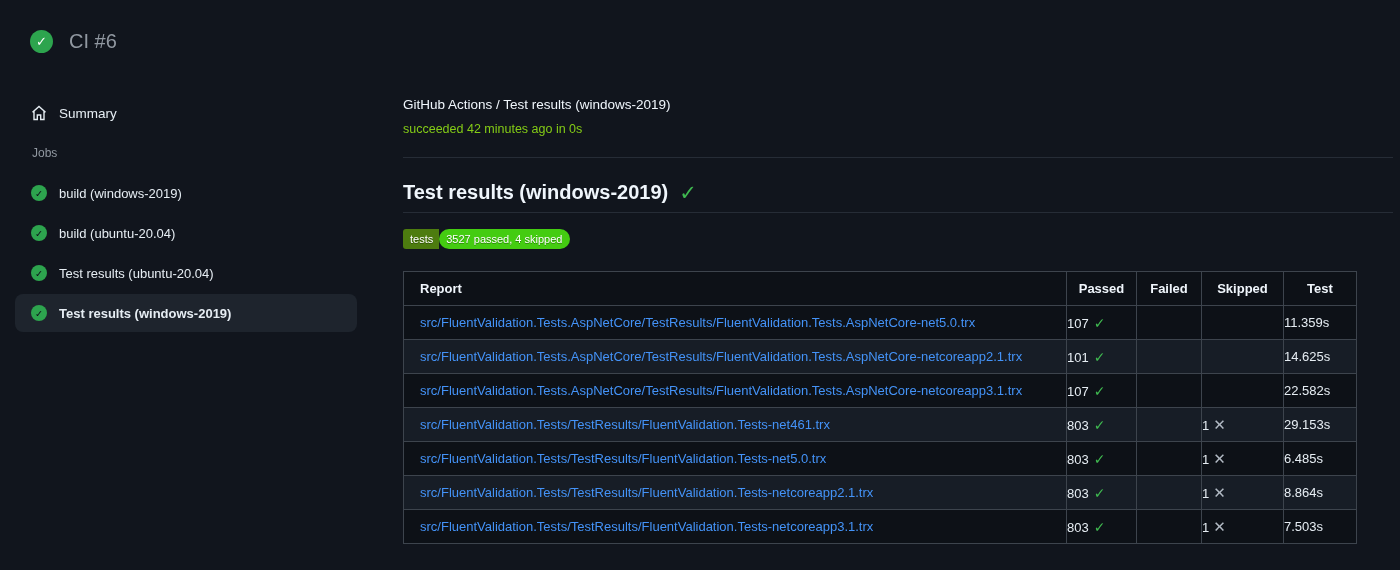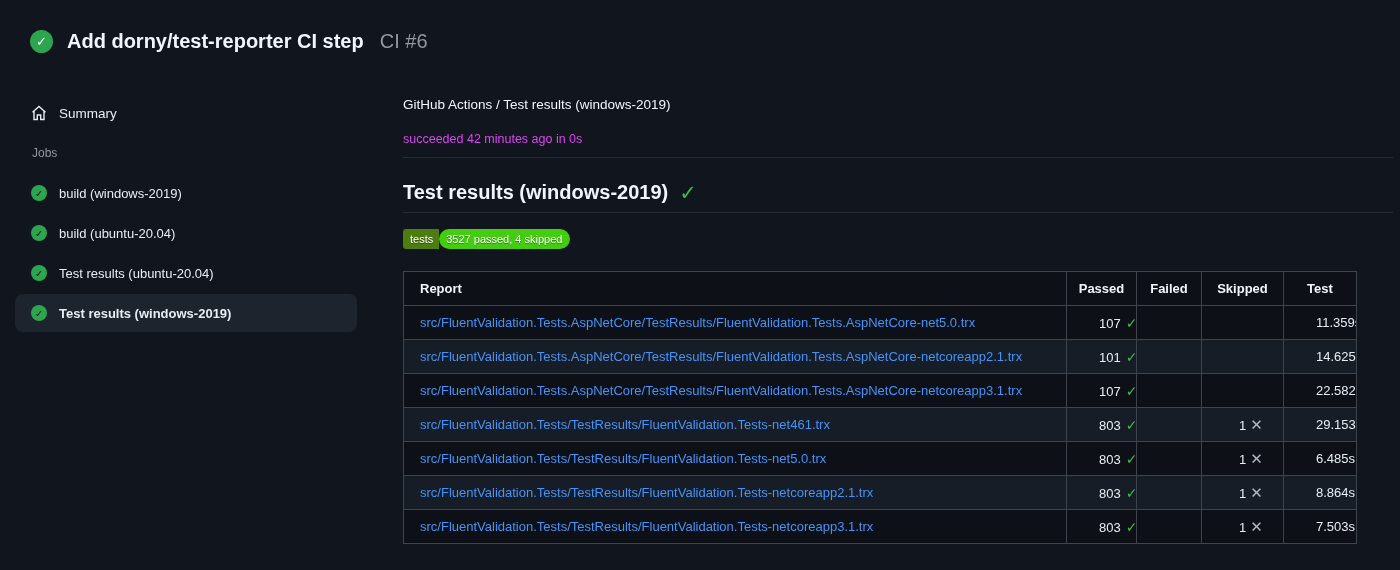--- a/index.html
+++ b/index.html
@@ -53,22 +53,22 @@
     font-size: 9.5px; font-weight: 700; flex: none;
   }
   .job-label { font-size: 13px; color: #e6edf3; }
 
   
   .check-title {
     position: absolute; top: 97px; left: 403px;
     font-size: 13.5px; font-weight: 400; color: #f0f6fc;
   }
   .check-status {
-    position: absolute; top: 132px; left: 403px;
-    font-size: 12.5px; color: #d946ef;
+    position: absolute; top: 122px; left: 403px;
+    font-size: 12.5px; color: #84cc16;
   }
   .hr { position: absolute; left: 403px; width: 990px; height: 1px; background: #262c36; }
   .hr1 { top: 157px; }
   .hr2 { top: 212px; }
   .section-heading {
     position: absolute; top: 181px; left: 403px;
     display: flex; align-items: center; gap: 11px;
   }
   .section-title { font-size: 20px; font-weight: 600; color: #f0f6fc; }
   .heading-check { color: #3fb950; font-size: 21px; font-weight: 700; line-height: 1; }
@@ -88,35 +88,34 @@
   table { border-collapse: collapse; table-layout: fixed; width: 953px; font-size: 13px; border-radius: 6px; }
   col.c0 { width: 663px; } col.c1 { width: 70px; } col.c2 { width: 65px; }
   col.c3 { width: 82px; } col.c4 { width: 73px; }
   th, td { border: 1px solid #3d444d; height: 34px; padding: 0; white-space: nowrap; overflow: hidden; }
   thead th { background: #0d1117; font-weight: 700; color: #f0f6fc; text-align: center; }
   th.col-report { text-align: left; padding-left: 16px; }
   tbody tr:nth-child(odd) { background: #0d1117; }
   tbody tr:nth-child(even) { background: #171d26; }
   td.cell-report { padding-left: 16px; }
   td.cell-report a { color: #4493f8; text-decoration: none; }
-  td.num { text-align: center; color: #e6edf3; padding-left: 32px; }
+  td.num { text-align: left; color: #e6edf3; }
   td.cell-passed { padding-right: 13px; }
   td.cell-skipped { padding-right: 15px; }
   td.cell-time { padding-right: 12px; }
   .check-glyph { color: #3fb950; font-weight: 700; font-size: 14px; margin-left: 5px; }
   .cross-glyph { color: #b2bac4; font-weight: 600; font-size: 15px; margin-left: 4px; }
 </style>
 </head>
 <body>
 
 <div class="run-header">
   <span class="big-check">
       <span>✓</span>
     </span>
-  <span class="run-title">Add dorny/test-reporter CI step</span>
   <span class="run-number">CI #6</span>
 </div>
 
 <div class="summary-item">
   <svg width="16" height="16" viewBox="0 0 16 16" fill="none" stroke-width="1.4">
     <path d="M1.5 7.2 L8 1.5 L14.5 7.2 M3 6 V14.5 H6.3 V10 H9.7 V14.5 H13 V6"></path>
   </svg>
   <span class="summary-label">Summary</span>
 </div>
 

